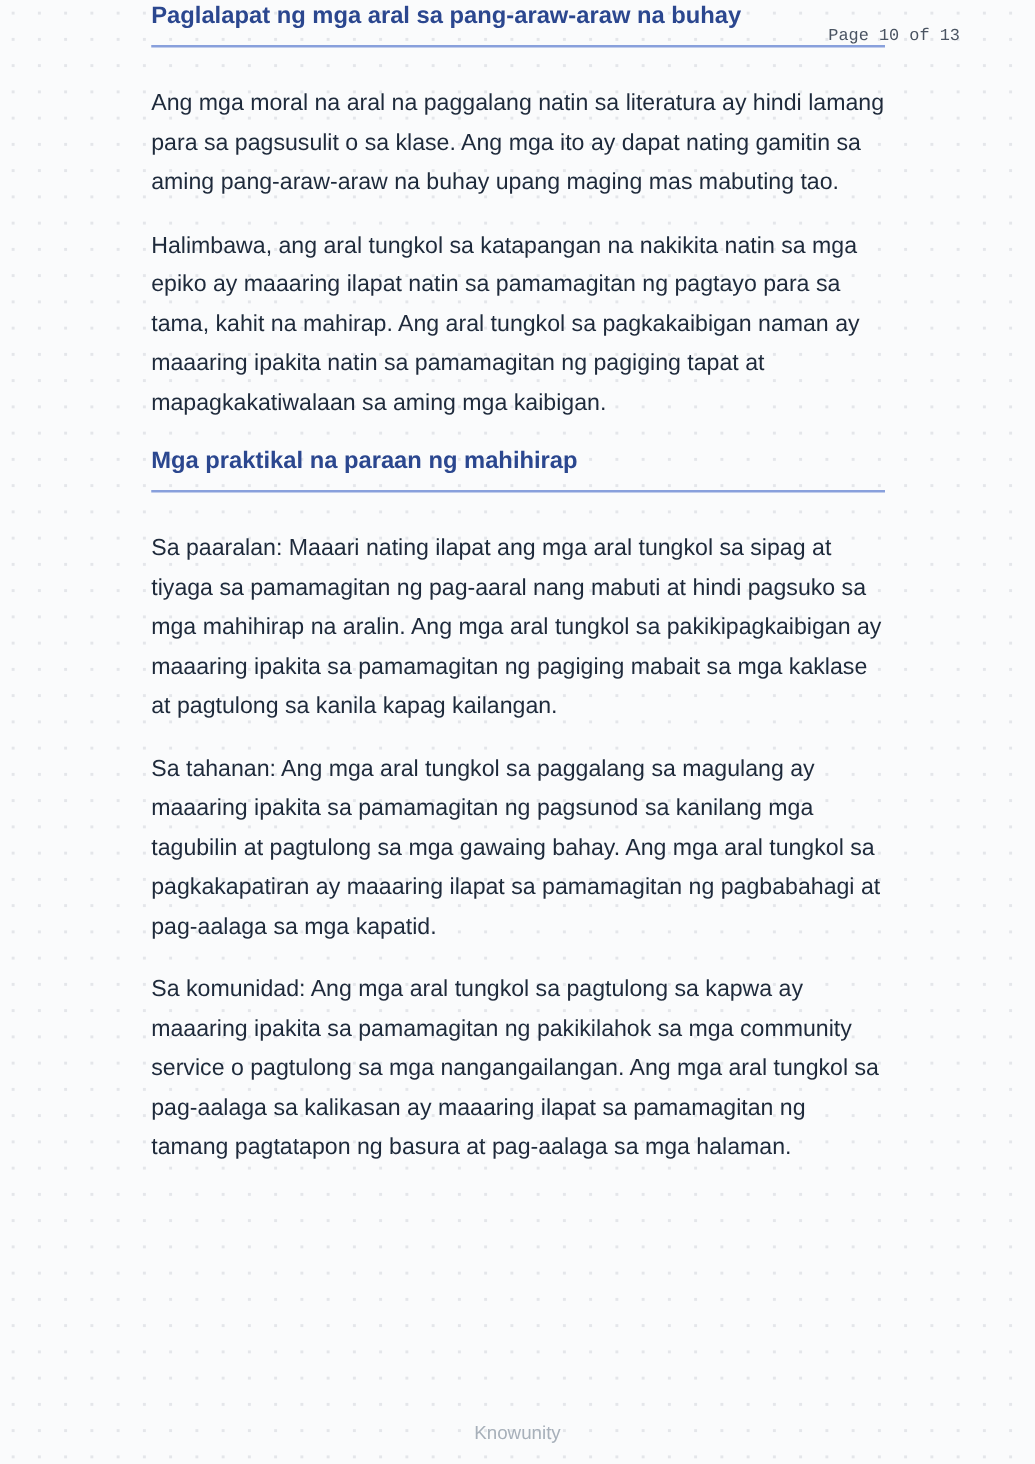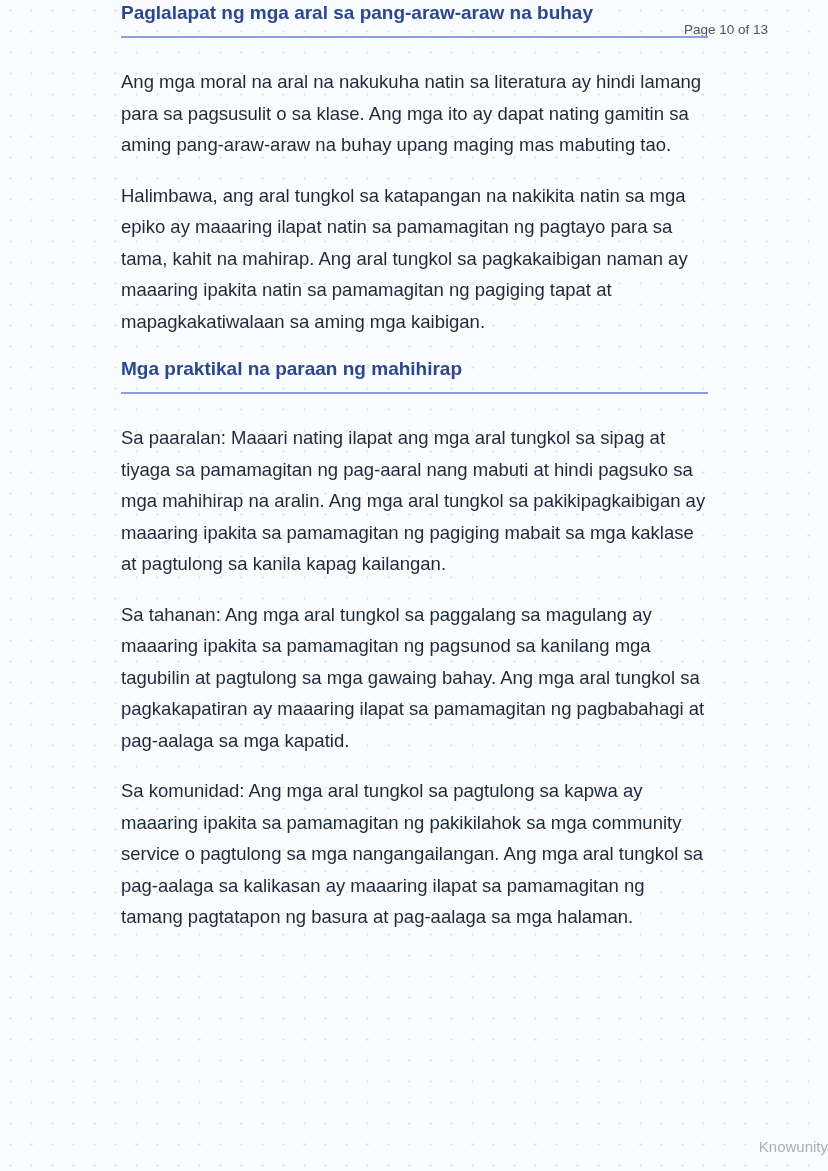--- a/index.html
+++ b/index.html
@@ -13,21 +13,21 @@
     background-color: #fafbfc;
     background-image: radial-gradient(circle, #e4e6ea 1.1px, transparent 1.1px);
     background-size: 21px 21px;
     overflow: hidden;
   }
 
   .page-indicator {
     position: absolute;
     top: 22px;
     right: 60px;
-    font-family: Liberation Sans, sans-serif;
+    font-family: Liberation Mono, monospace;
     font-size: 13.5px;
     color: #4a5462;
   }
 
   .content {
     position: absolute;
     left: 121px;
     top: 0;
     width: 587px;
   }
@@ -53,36 +53,36 @@
     line-height: 31.5px;
     margin-bottom: 19px;
     color: #1e2a3b;
   }
 
   .footer-brand {
     position: absolute;
     bottom: 16px;
     left: 0;
     width: 100%;
-    text-align: right;
+    text-align: center;
     font-size: 15px;
     color: #a7b0ba;
   }
 </style>
 </head>
 <body>
 
 <div class="page-indicator">Page 10 of 13</div>
 
 <main class="content">
 
   <section>
     <h2 class="section-heading">Paglalapat ng mga aral sa pang-araw-araw na buhay</h2>
     <div class="heading-divider"></div>
-    <p class="body-paragraph">Ang mga moral na aral na nakukuha natin sa literatura ay hindi lamang para sa pagsusulit o sa klase. Ang mga ito ay dapat nating gamitin sa aming pang-araw-araw na buhay upang maging mas mabuting tao.</p>
+    <p class="body-paragraph">Ang mga moral na aral na paggalang natin sa literatura ay hindi lamang para sa pagsusulit o sa klase. Ang mga ito ay dapat nating gamitin sa aming pang-araw-araw na buhay upang maging mas mabuting tao.</p>
     <p class="body-paragraph">Halimbawa, ang aral tungkol sa katapangan na nakikita natin sa mga epiko ay maaaring ilapat natin sa pamamagitan ng pagtayo para sa tama, kahit na mahirap. Ang aral tungkol sa pagkakaibigan naman ay maaaring ipakita natin sa pamamagitan ng pagiging tapat at mapagkakatiwalaan sa aming mga kaibigan.</p>
   </section>
 
   <section>
     <h2 class="section-heading">Mga praktikal na paraan ng mahihirap</h2>
     <div class="heading-divider"></div>
     <p class="body-paragraph">Sa paaralan: Maaari nating ilapat ang mga aral tungkol sa sipag at tiyaga sa pamamagitan ng pag-aaral nang mabuti at hindi pagsuko sa mga mahihirap na aralin. Ang mga aral tungkol sa pakikipagkaibigan ay maaaring ipakita sa pamamagitan ng pagiging mabait sa mga kaklase at pagtulong sa kanila kapag kailangan.</p>
     <p class="body-paragraph">Sa tahanan: Ang mga aral tungkol sa paggalang sa magulang ay maaaring ipakita sa pamamagitan ng pagsunod sa kanilang mga tagubilin at pagtulong sa mga gawaing bahay. Ang mga aral tungkol sa pagkakapatiran ay maaaring ilapat sa pamamagitan ng pagbabahagi at pag-aalaga sa mga kapatid.</p>
     <p class="body-paragraph">Sa komunidad: Ang mga aral tungkol sa pagtulong sa kapwa ay maaaring ipakita sa pamamagitan ng pakikilahok sa mga community service o pagtulong sa mga nangangailangan. Ang mga aral tungkol sa pag-aalaga sa kalikasan ay maaaring ilapat sa pamamagitan ng tamang pagtatapon ng basura at pag-aalaga sa mga halaman.</p>
   </section>

